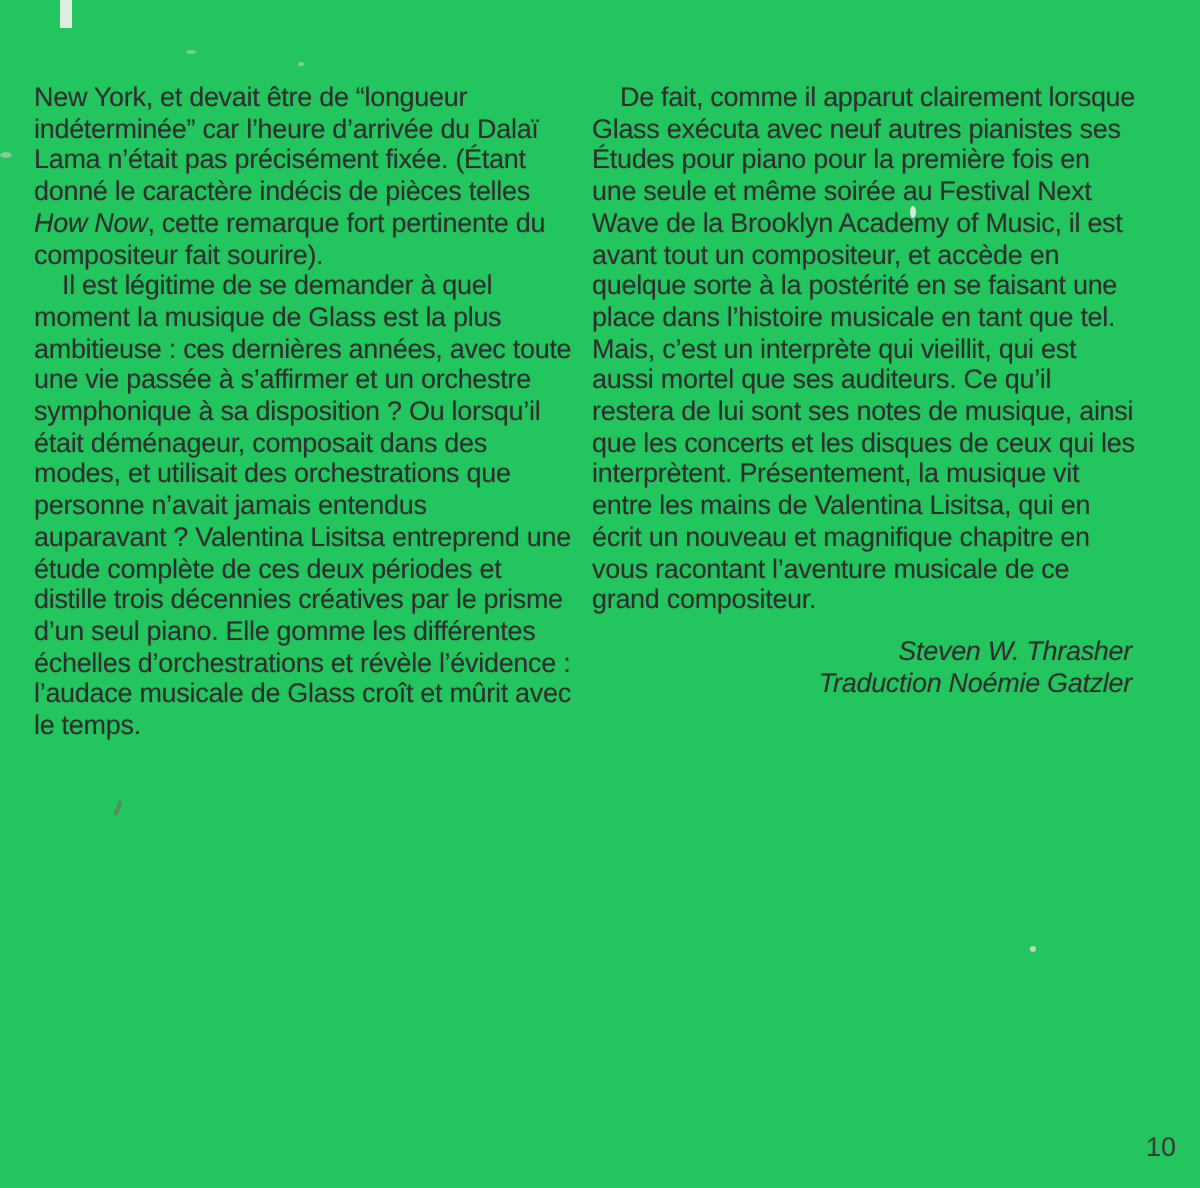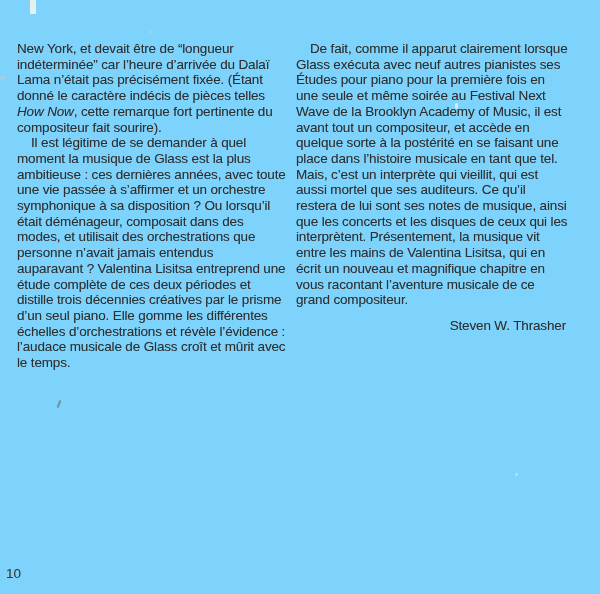--- a/index.html
+++ b/index.html
@@ -9,21 +9,21 @@
   body {
     width: 600px;
     height: 594px;
     position: relative;
     overflow: hidden;
     font-family: "Liberation Sans", "DejaVu Sans", sans-serif;
   }
   .page {
     position: absolute;
     inset: 0;
-    background: #7dd3fc;
+    background: #22c55e;
   }
   .col {
     position: absolute;
     top: 41px;
     font-size: 13.5px;
     line-height: 15.7px;
     letter-spacing: -0.15px;
     color: #2f2f2f;
     text-align: left;
     text-shadow: 0 0 0.5px rgba(60,60,60,0.35);
@@ -34,27 +34,27 @@
     margin: 0;
     padding: 0;
   }
   p.para.indented { text-indent: 14px; }
   .italic { font-style: italic; }
   .signature {
     margin-top: 10px;
     text-align: right;
     padding-right: 4px;
   }
-  .signature div { white-space: nowrap; }
+  .signature div { white-space: nowrap; font-style: italic; }
   .page-number {
     position: absolute;
     left: 6px;
     right: 12px;
     top: 566px;
-    text-align: left;
+    text-align: right;
     font-size: 13.5px;
     line-height: 16px;
     letter-spacing: 0;
     color: #3a3a3a;
     text-shadow: 0 0 0.5px rgba(60,60,60,0.3);
   }
   
   .artifact { position: absolute; pointer-events: none; }
   .tick-mark {
     left: 58px; top: 400px;
@@ -81,20 +81,21 @@
 
   <div class="col col-left">
     <p class="para"><span>New York, et devait être de “longueur indéterminée” car l’heure d’arrivée du Dalaï Lama n’était pas précisément fixée. (Étant donné le caractère indécis de pièces telles </span><span class="italic">How Now</span><span>, cette remarque fort pertinente du compositeur fait sourire).</span></p>
     <p class="para indented">Il est légitime de se demander à quel moment la musique de Glass est la plus ambitieuse&nbsp;: ces dernières années, avec toute une vie passée à s’affirmer et un orchestre symphonique à sa disposition&nbsp;? Ou lorsqu’il était déménageur, composait dans des modes, et utilisait des orchestrations que personne n’avait jamais entendus auparavant&nbsp;? Valentina Lisitsa entreprend une étude complète de ces deux périodes et distille trois décennies créatives par le prisme d’un seul piano. Elle gomme les différentes échelles d’orchestrations et révèle l’évidence&nbsp;: l’audace musicale de Glass croît et mûrit avec le temps.</p>
   </div>
 
   <div class="col col-right">
     <p class="para indented">De fait, comme il apparut clairement lorsque Glass exécuta avec neuf autres pianistes ses Études pour piano pour la première fois en une seule et même soirée au Festival Next Wave de la Brooklyn Academy of Music, il est avant tout un compositeur, et accède en quelque sorte à la postérité en se faisant une place dans l’histoire musicale en tant que tel. Mais, c’est un interprète qui vieillit, qui est aussi mortel que ses auditeurs. Ce qu’il restera de lui sont ses notes de musique, ainsi que les concerts et les disques de ceux qui les interprètent. Présentement, la musique vit entre les mains de Valentina Lisitsa, qui en écrit un nouveau et magnifique chapitre en vous racontant l’aventure musicale de ce grand compositeur.</p>
     <div class="signature">
       <div>Steven W. Thrasher</div>
+      <div class="italic">Traduction Noémie Gatzler</div>
     </div>
   </div>
 
   <div class="page-number">10</div>
 
   <div class="artifact edge-smudge"></div>
   <div class="artifact speck-1"></div>
   <div class="artifact speck-2"></div>
   <div class="artifact speck-3"></div>
   <div class="artifact speck-4"></div>

